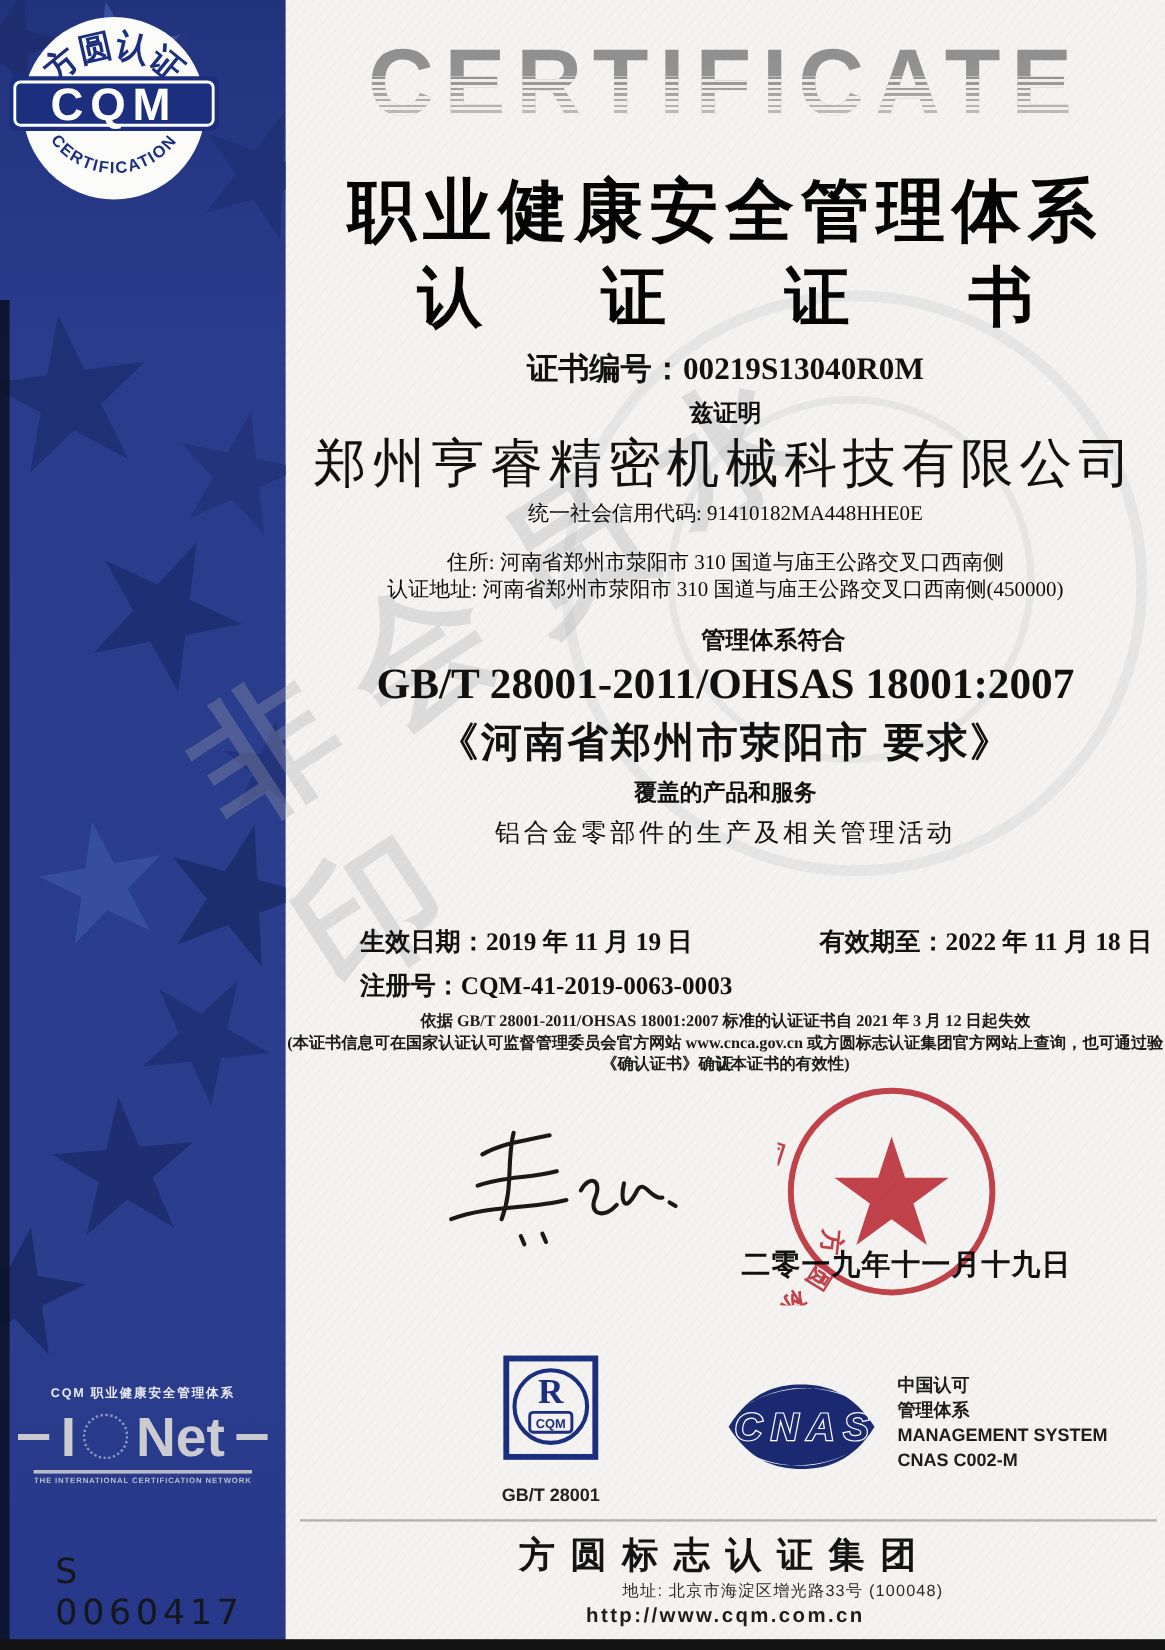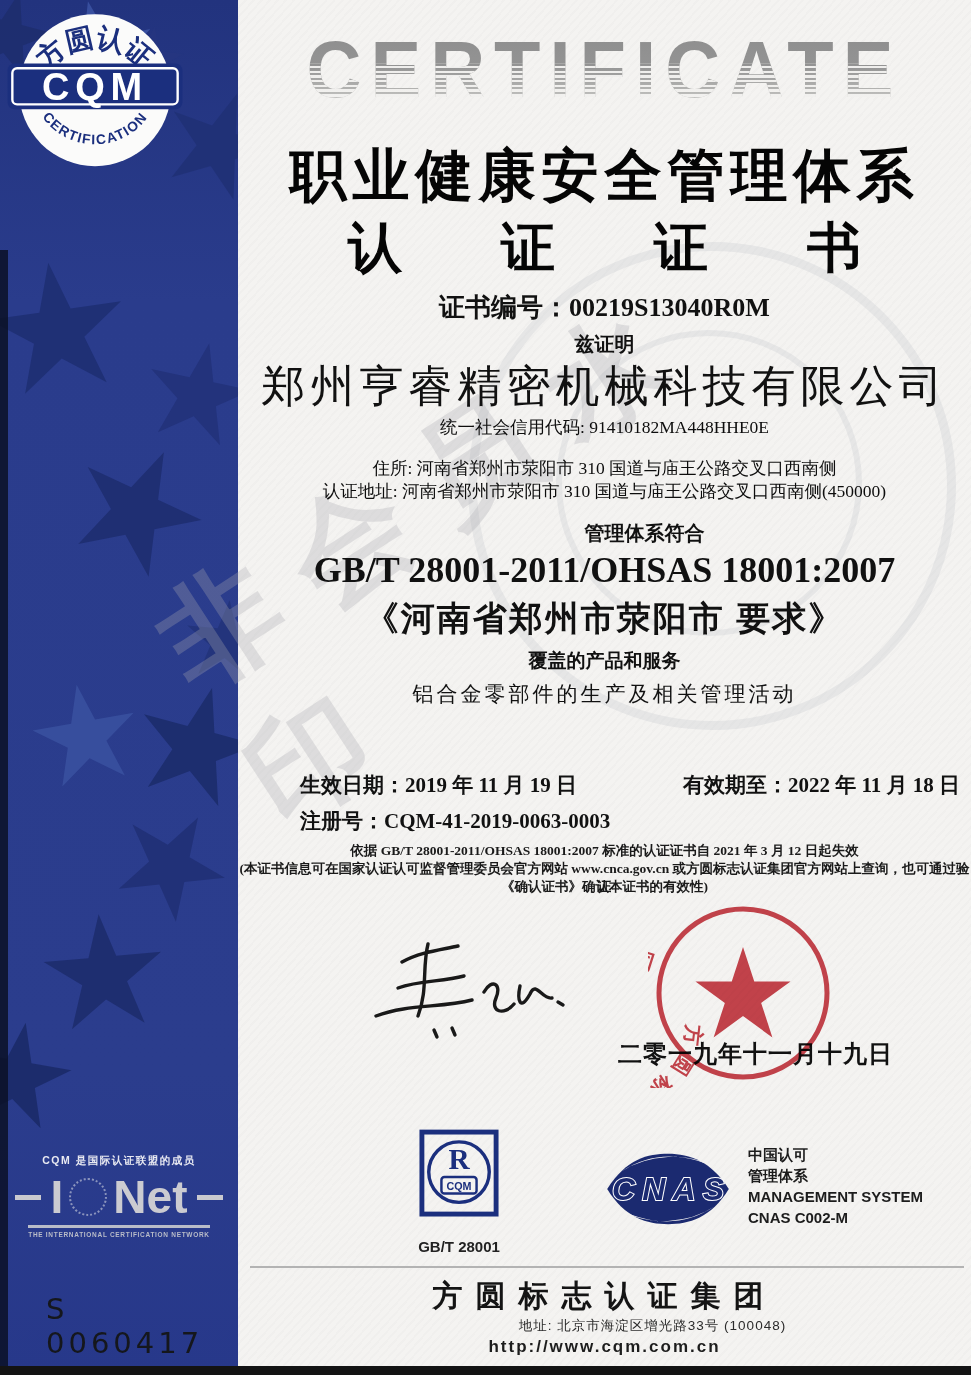--- a/index.html
+++ b/index.html
@@ -126,21 +126,21 @@
       </text>
       <rect x="8" y="64" width="184" height="48" rx="7" fill="#1b2f7e"></rect>
       <rect x="13" y="69" width="174" height="38" rx="5" fill="none" stroke="#ffffff" stroke-width="2.5"></rect>
       <text x="100" y="102" font-family="Liberation Sans,sans-serif" font-size="40" font-weight="bold" fill="#ffffff" text-anchor="middle" letter-spacing="6">CQM</text>
       <text font-family="Liberation Sans,sans-serif" font-size="14.5" font-weight="bold" fill="#1b2f7e" text-anchor="middle" letter-spacing="1.5">
         <textPath href="#arcBot" startOffset="50%">CERTIFICATION</textPath>
       </text>
     </svg>
 
     <div class="iqnet">
-      <div class="member">CQM 是国际认证联盟的成员</div>
+      <div class="member">CQM 职业健康安全管理体系</div>
       <div class="big">
         <span class="dash"></span>
         <span class="ltr">I</span>
         <span class="globe"></span>
         <span class="ltr">Net</span>
         <span class="dash"></span>
       </div>
       <span class="tagline">THE INTERNATIONAL CERTIFICATION NETWORK</span>
     </div>
 

